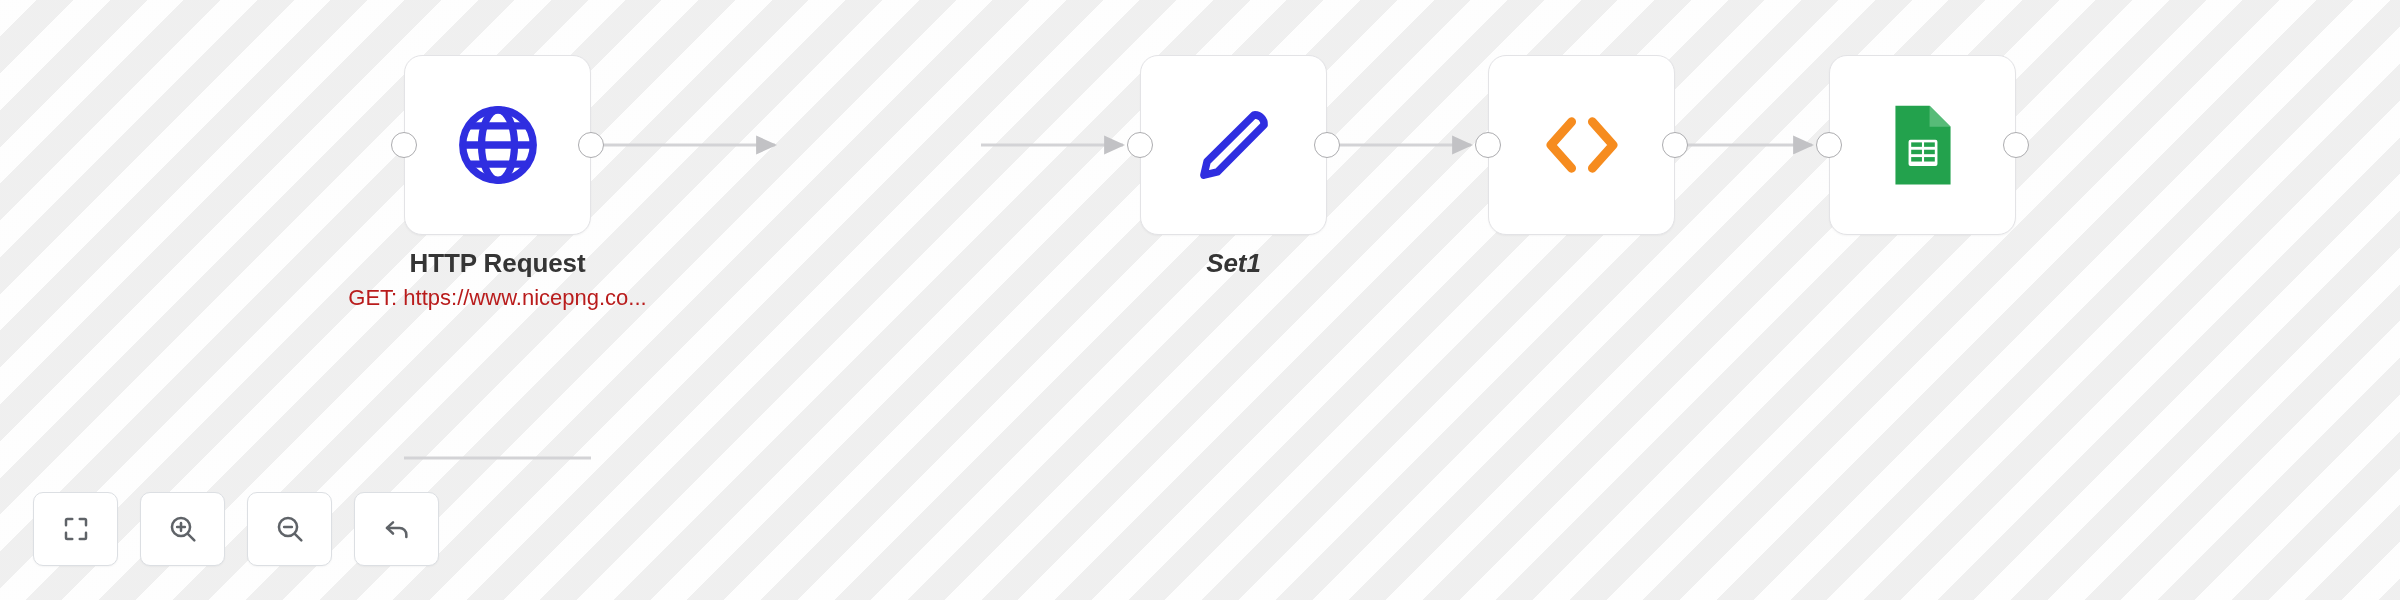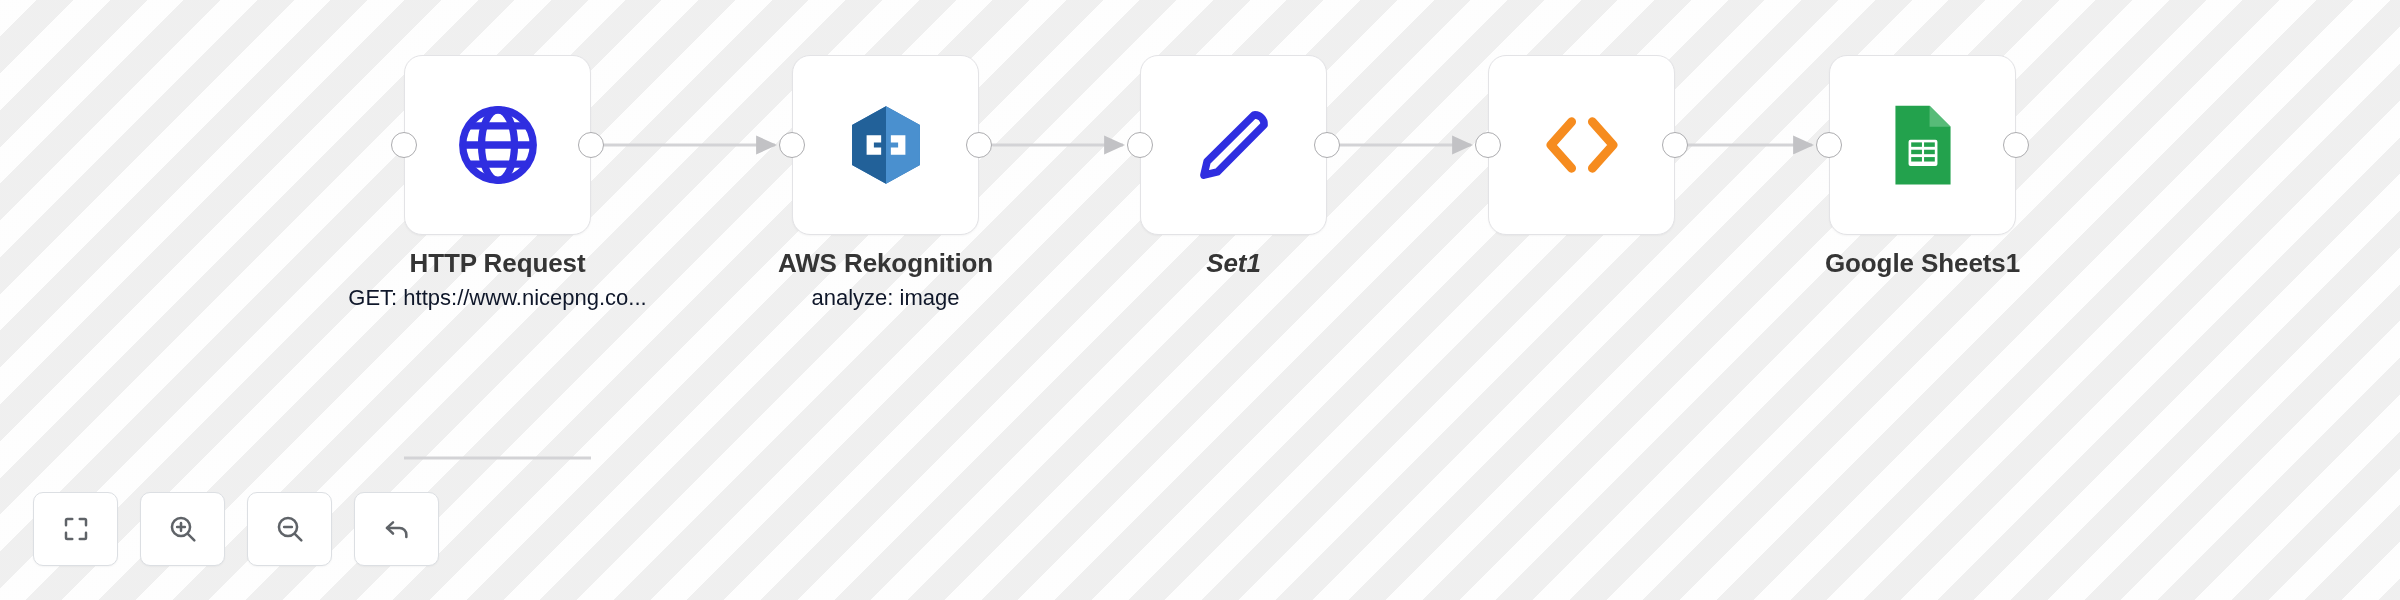--- a/index.html
+++ b/index.html
@@ -42,21 +42,21 @@
 
   .labels {
     position:absolute; top:192px; left:-110px; width:407px;
     text-align:center; pointer-events:none;
   }
   .n-title {
     font-size:26px; font-weight:700; color:#353535;
     letter-spacing:-0.1px; line-height:1.25; white-space:nowrap;
   }
   .n-sub {
-    font-size:22px; color:#0f172a; line-height:1.3; margin-top:4px; white-space:nowrap;
+    font-size:22px; color:#b91c1c; line-height:1.3; margin-top:4px; white-space:nowrap;
   }
 
   
   #toolbar { position:absolute; left:33px; top:492px; display:flex; gap:22px; }
   .tb-btn {
     width:85px; height:74px; background:#fff;
     border:1.5px solid #dcdfe3; border-radius:10px;
     display:flex; align-items:center; justify-content:center;
     cursor:pointer; box-shadow:0 1px 2px rgba(0,0,0,0.04);
   }
@@ -95,39 +95,20 @@
       </span>
     </div>
     <div class="ep in"></div>
     <div class="ep out"></div>
     <div class="labels">
       <div class="n-title">HTTP Request</div>
       <div class="n-sub">GET: https://www.nicepng.co...</div>
     </div>
   </div>
 
-  <div class="node" style="left:792px;top:55px;">
-    <div class="box">
-      <span class="icon-wrap">
-        <svg width="74" height="80" viewBox="0 0 60 66">
-          <path d="M30 1 L58 16.5 L58 49.5 L30 65 L2 49.5 L2 16.5 Z" fill="#2e73b8"></path>
-          <path d="M30 1 L58 16.5 L58 49.5 L30 65 Z" fill="#4a90cf"></path>
-          <path d="M30 1 L2 16.5 L2 49.5 L30 65 Z" fill="#226199"></path>
-          <path d="M14 25 L26 25 L26 31 L20 31 L20 35 L26 35 L26 41 L14 41 Z" fill="#ffffff"></path>
-          <path d="M46 25 L34 25 L34 31 L40 31 L40 35 L34 35 L34 41 L46 41 Z" fill="#ffffff"></path>
-        </svg>
-      </span>
-    </div>
-    <div class="ep in"></div>
-    <div class="ep out"></div>
-    <div class="labels">
-      <div class="n-title">AWS Rekognition</div>
-      <div class="n-sub">analyze: image</div>
-    </div>
-  </div>
 
   <div class="node" style="left:1140px;top:55px;font-style:italic;">
     <div class="box">
       <span class="icon-wrap">
         <svg width="86" height="86" viewBox="0 0 24 24" fill="none" stroke="#2f2ee0" stroke-width="2.1" stroke-linecap="round" stroke-linejoin="round">
           <path d="M17.6 3.6 a2.6 2.6 0 0 1 2.8 2.8 L7.4 19.5 L3.6 20.4 L4.5 16.6 Z"></path>
         </svg>
       </span>
     </div>
     <div class="ep in"></div>
@@ -165,21 +146,20 @@
             <rect x="25.8" y="35.6" width="8.2" height="3.4"></rect>
             <rect x="16" y="41.2" width="8.2" height="3.4"></rect>
             <rect x="25.8" y="41.2" width="8.2" height="3.4"></rect>
           </g>
         </svg>
       </span>
     </div>
     <div class="ep in"></div>
     <div class="ep out"></div>
     <div class="labels">
-      <div class="n-title">Google Sheets1</div>
     </div>
   </div>
 
 
   <div id="toolbar">
 
     <div class="tb-btn">
       <span>
         <svg width="30" height="30" viewBox="0 0 24 24" fill="none" stroke="#5f6368" stroke-width="2" stroke-linecap="round" stroke-linejoin="round">
           <path d="M4 9 V5 a1 1 0 0 1 1-1 h4"></path>

